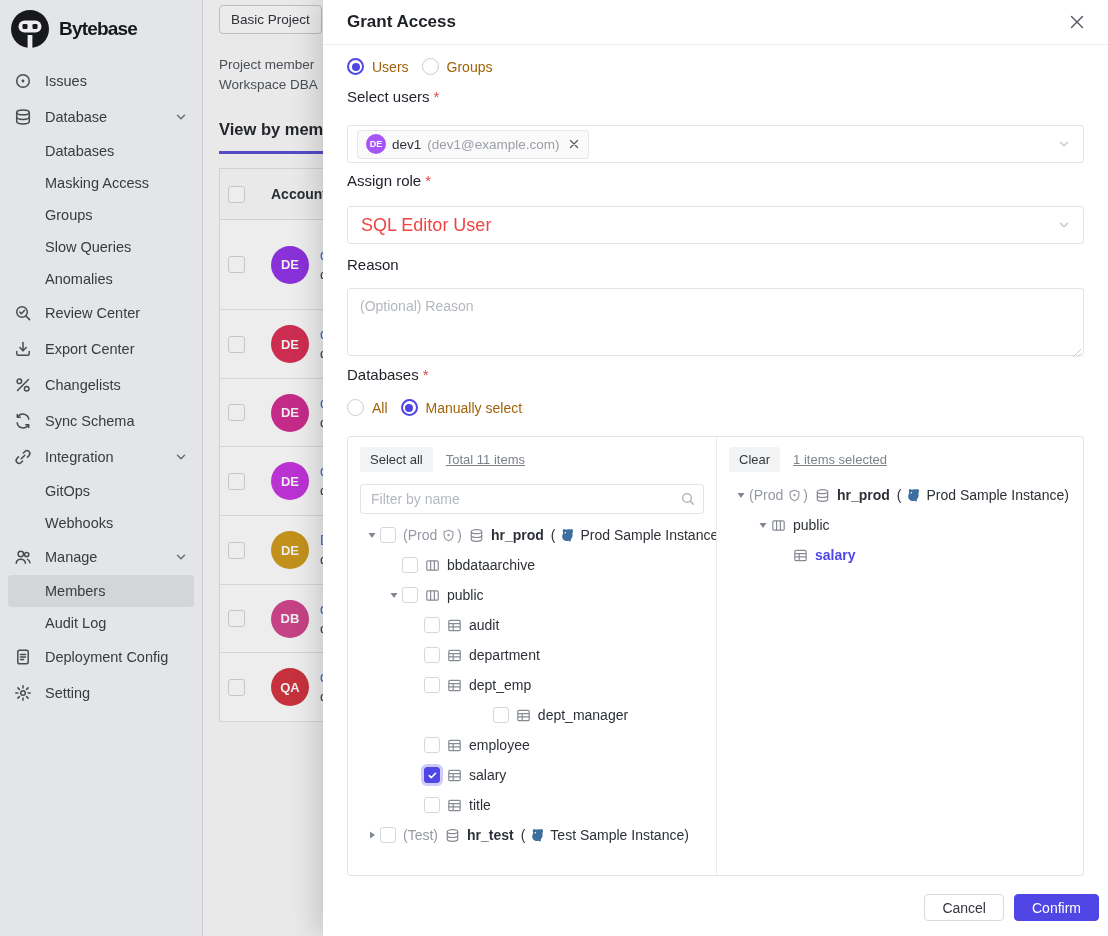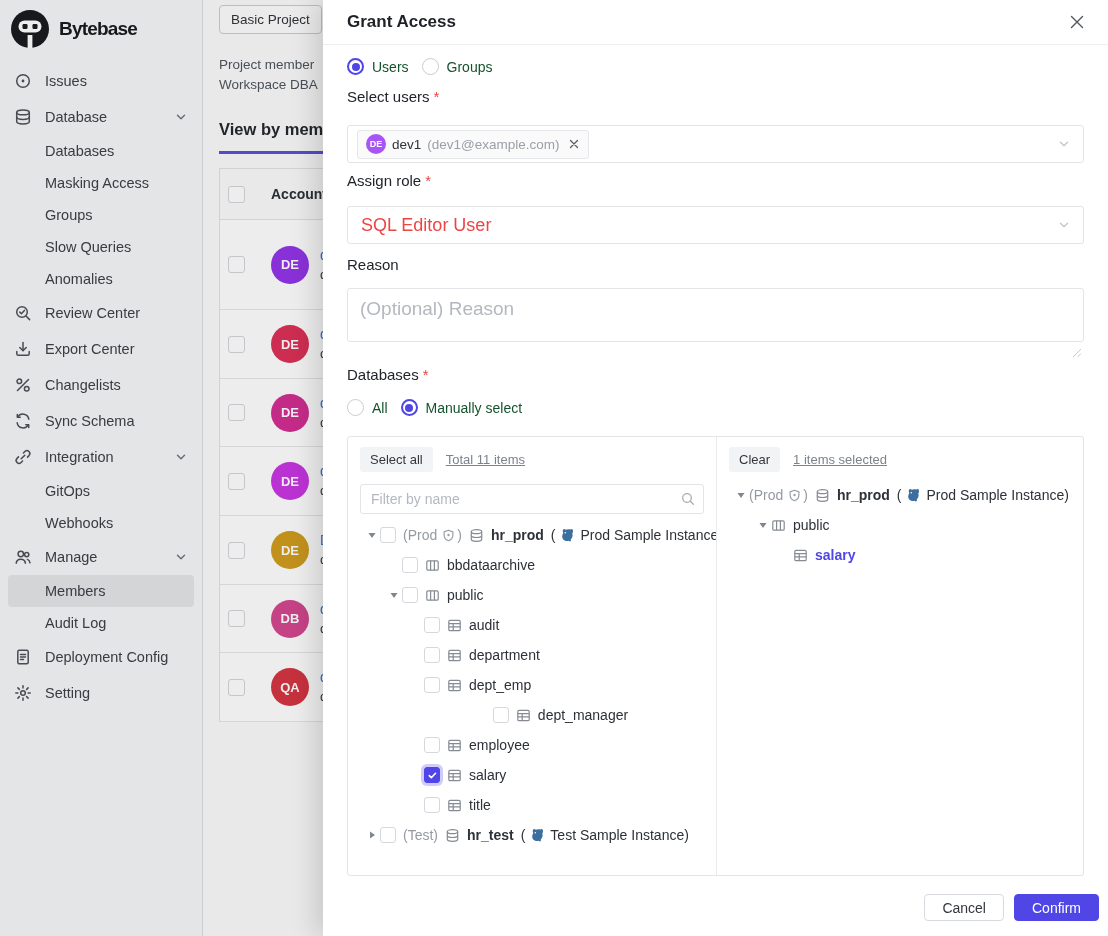--- a/index.html
+++ b/index.html
@@ -39,40 +39,40 @@
   .rname{font-size:14px;color:#3b6fd4;line-height:19px;cursor:pointer;white-space:nowrap;}
   .remail{font-size:13.5px;color:#3c4046;line-height:19px;white-space:nowrap;}
   
   .dim{position:absolute;inset:0;background:rgba(20,23,28,0.08);z-index:5;}
   
   .modal{position:absolute;left:323px;top:0;width:785px;height:936px;background:#fff;z-index:10;
     box-shadow:-8px 0 24px rgba(0,0,0,0.14);box-sizing:border-box;}
   .modal-header{height:45px;border-bottom:1px solid #eceef0;display:flex;align-items:center;padding:0 20px 0 24px;box-sizing:border-box;}
   .modal-title{font-size:17px;font-weight:600;color:#1e2126;}
   .modal-close{margin-left:auto;color:#52575e;display:flex;cursor:pointer;padding:2px;}
-  .radio-row{position:absolute;left:24px;display:flex;align-items:center;gap:13px;font-size:14px;color:#14532d;}
+  .radio-row{position:absolute;left:24px;display:flex;align-items:center;gap:13px;font-size:14px;color:#a16207;}
   .radio{width:17px;height:17px;border-radius:50%;border:1.5px solid #c9ccd1;background:#fff;box-sizing:border-box;cursor:pointer;flex:0 0 auto;}
   .radio.sel{border:2px solid #4f46e5;position:relative;}
   .radio.sel::after{content:"";position:absolute;inset:2.5px;border-radius:50%;background:#4f46e5;}
   .radio-pair{display:flex;align-items:center;gap:8px;cursor:pointer;}
   .field-label{position:absolute;left:24px;font-size:15px;font-weight:500;color:#21252b;}
   .req{color:#e54545;margin-left:4px;}
   .select{position:absolute;left:24px;width:737px;border:1px solid #e2e4e8;border-radius:3px;background:#fff;
     display:flex;align-items:center;box-sizing:border-box;cursor:pointer;}
   .sel-chev{position:absolute;right:12px;color:#c5c9cf;display:flex;}
   .chip{display:flex;align-items:center;gap:6px;height:27px;margin-left:9px;padding:0 8px;
     background:#fafafb;border:1px solid #e5e7ea;border-radius:3px;}
   .chip-avatar{width:20px;height:20px;border-radius:50%;color:#fff;font-size:9px;font-weight:700;
     display:flex;align-items:center;justify-content:center;}
   .chip-name{font-size:13.5px;color:#2d3138;}
   .chip-email{font-size:13.5px;color:#9ba0a8;}
   .chip-x{display:flex;color:#585d64;cursor:pointer;margin-left:2px;}
   .role-text{font-size:18px;color:#ef4444;margin-left:13px;}
-  .reason-area{position:absolute;left:24px;width:737px;height:54px;border:1px solid #e2e4e8;border-radius:3px;
-    box-sizing:border-box;font-family:"Liberation Sans",sans-serif;font-size:19px;color:#2e3237;
+  .reason-area{position:absolute;left:24px;width:737px;height:68px;border:1px solid #e2e4e8;border-radius:3px;
+    box-sizing:border-box;font-family:"Liberation Sans",sans-serif;font-size:14px;color:#2e3237;
     padding:9px 12px;resize:none;outline:none;}
   .reason-area::placeholder{color:#b4b8bf;}
   .resize-glyph{position:absolute;pointer-events:none;}
   
   .picker{position:absolute;left:24px;top:436px;width:737px;height:440px;border:1px solid #e2e4e8;
     border-radius:3px;display:flex;box-sizing:border-box;background:#fff;}
   .p-left{width:369px;border-right:1px solid #e8eaec;box-sizing:border-box;padding:10px 12px;overflow:hidden;}
   .p-right{flex:1;box-sizing:border-box;padding:10px 12px;overflow:hidden;}
   .panel-head{display:flex;align-items:center;gap:13px;}
   .gray-btn{background:#f2f3f5;border:none;border-radius:3px;padding:5px 10px;font-size:13px;color:#33373d;

